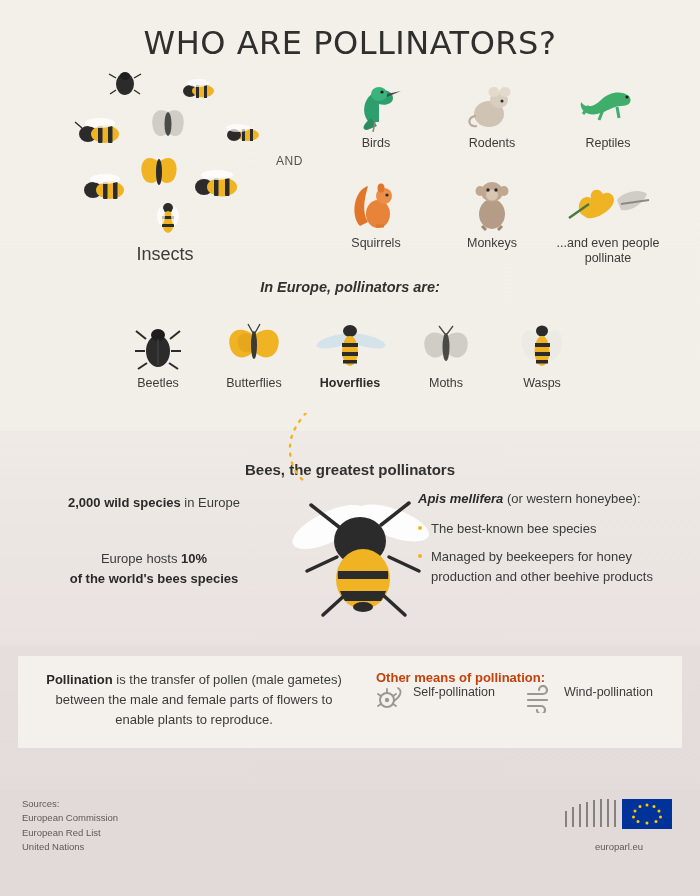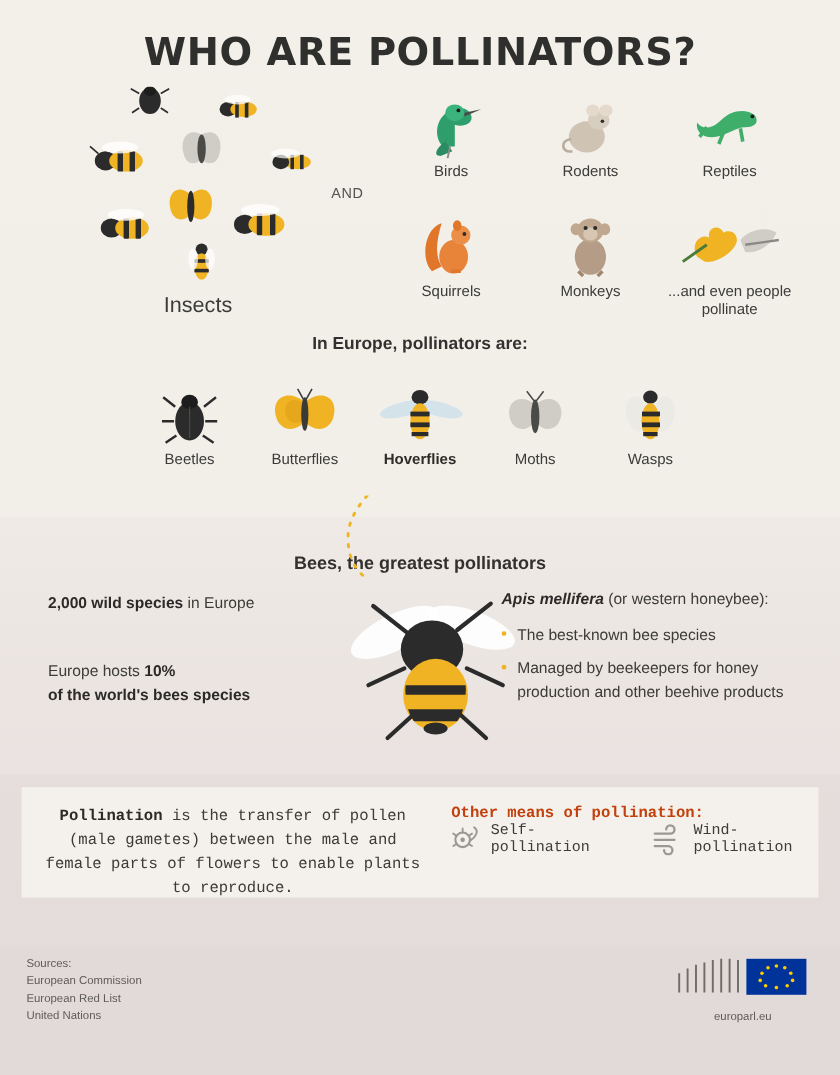--- a/index.html
+++ b/index.html
@@ -22,21 +22,21 @@
     background: linear-gradient(180deg, #f3f0ea 0%, #f2efe9 48%, #efeae6 48.1%, #e9e2e0 72%, #e6dedd 72.1%, #e4dcdb 88%, #e2dad9 88.1%, #e2dad9 100%);
   }
 
   
   .title {
     text-align: center;
     font-size: 32px;
     letter-spacing: 0.5px;
     color: #2f2f2d;
     padding-top: 24px;
-    font-weight: 700;
+    font-weight: 400;
     font-family: "DejaVu Sans", sans-serif;
   }
 
   
   .sec1 {
     position: relative;
     height: 215px;
   }
   .insect-cluster {
     position: absolute;
@@ -96,20 +96,21 @@
     position: relative;
     height: 150px;
   }
   .sec2 h2 {
     margin: 0;
     text-align: center;
     font-size: 14.5px;
     font-weight: bold;
     color: #33312f;
     padding-top: 2px;
+    font-style: italic;
   }
   .euro-row {
     display: flex;
     justify-content: center;
     margin-top: 14px;
   }
   .ecell {
     width: 96px;
     text-align: center;
   }
@@ -137,24 +138,24 @@
   .sec3 h2 {
     margin: 4px;
     text-align: center;
     font-size: 15px;
     font-weight: bold;
     color: #33312f;
     padding-top: 30px;
   }
   .bee-left {
     position: absolute;
-    left: 40px;
+    left: 24px;
     top: 62px;
     width: 260px;
-    text-align: left;
+    text-align: center;
     font-size: 13px;
     line-height: 1.55;
     color: #3b3b38;
   }
   .bee-left .l1 { margin-bottom: 36px; }
   .bee-left b { font-weight: bold; color: #2c2a28; }
   .bee-right {
     position: absolute;
     left: 418px;
     top: 58px;
@@ -207,21 +208,20 @@
     padding-top: 8px;
   }
   .defbox {
     position: absolute;
     left: 18px;
     top: 10px;
     width: 664px;
     height: 92px;
     background: #f4f1ec;
     display: flex;
-    font-family: Liberation Mono, monospace;
   }
   .def-left {
     width: 352px;
     padding: 14px 18px 0 18px;
     box-sizing: border-box;
     text-align: center;
     font-size: 13px;
     line-height: 1.55;
     color: #3b3b38;
   }

